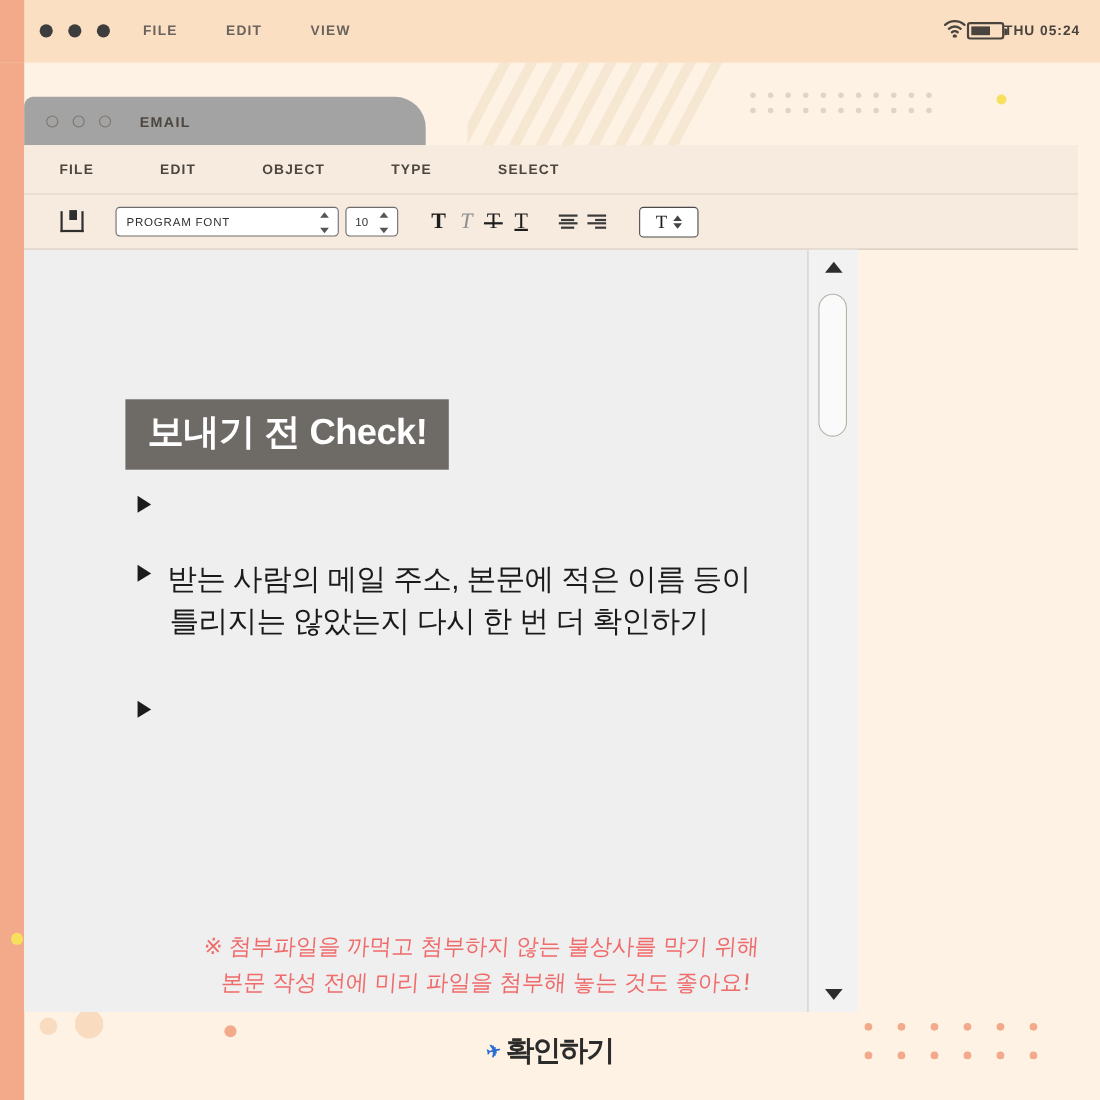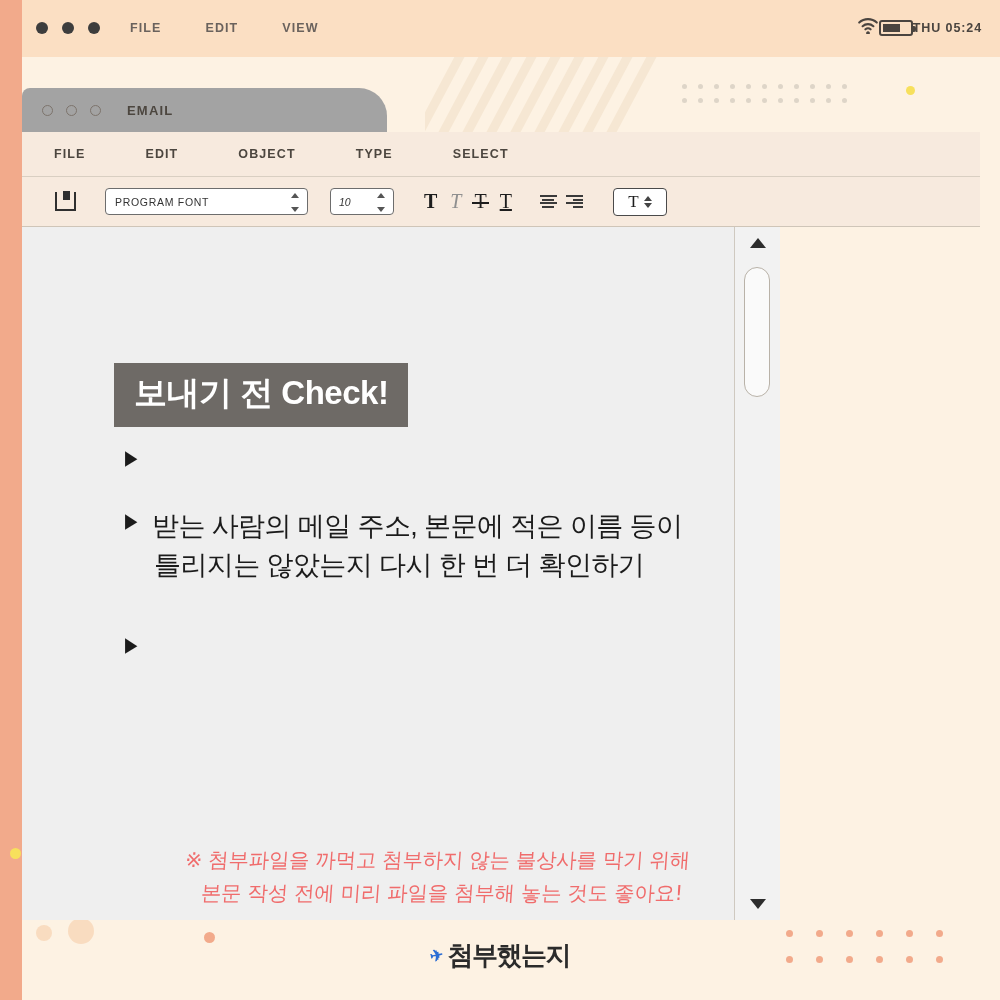--- a/index.html
+++ b/index.html
@@ -129,21 +129,21 @@
   }
   .stepper {
     position: absolute; right: 7px; top: 4px; width: 9px; height: 19px;
     display: flex; flex-direction: column; justify-content: space-between;
   }
   .stepper i {
     width: 0; height: 0; border-left: 4.5px solid transparent; border-right: 4.5px solid transparent;
   }
   .stepper .up { border-bottom: 5px solid #555; }
   .stepper .dn { border-top: 5px solid #555; }
-  .size-select { margin-left: 22px; width: 64px; font-style: italic; }
+  .size-select { margin-left: 6px; width: 48px; }
   .size-select .lbl { font-size: 10.5px; color: #333; padding-left: 8px; }
 
   .type-tools {
     margin-left: 30px; display: flex; align-items: flex-end; gap: 13px;
     font-size: 20px; color: #1d1d1d;
   }
   .type-tools .t-b { font-weight: bold; font-family: "Liberation Serif", serif; }
   .type-tools .t-i { font-style: italic; font-family: "Liberation Serif", serif; color: #8f8f8f; }
   .type-tools .t-s { font-family: "Liberation Serif", serif; position: relative; }
   .type-tools .t-s::after {
@@ -432,16 +432,16 @@
         </div>
         <div class="sc-arrow dn">
             <i></i>
           </div>
       </div>
     </div>
   </div>
 
   <div class="footer-logo">
     <span class="logo-mark">✈</span>
-    <span class="logo-text">첨부했는지</span>
+    <span class="logo-text">확인하기</span>
   </div>
 
 </div>
 
 </body></html>

